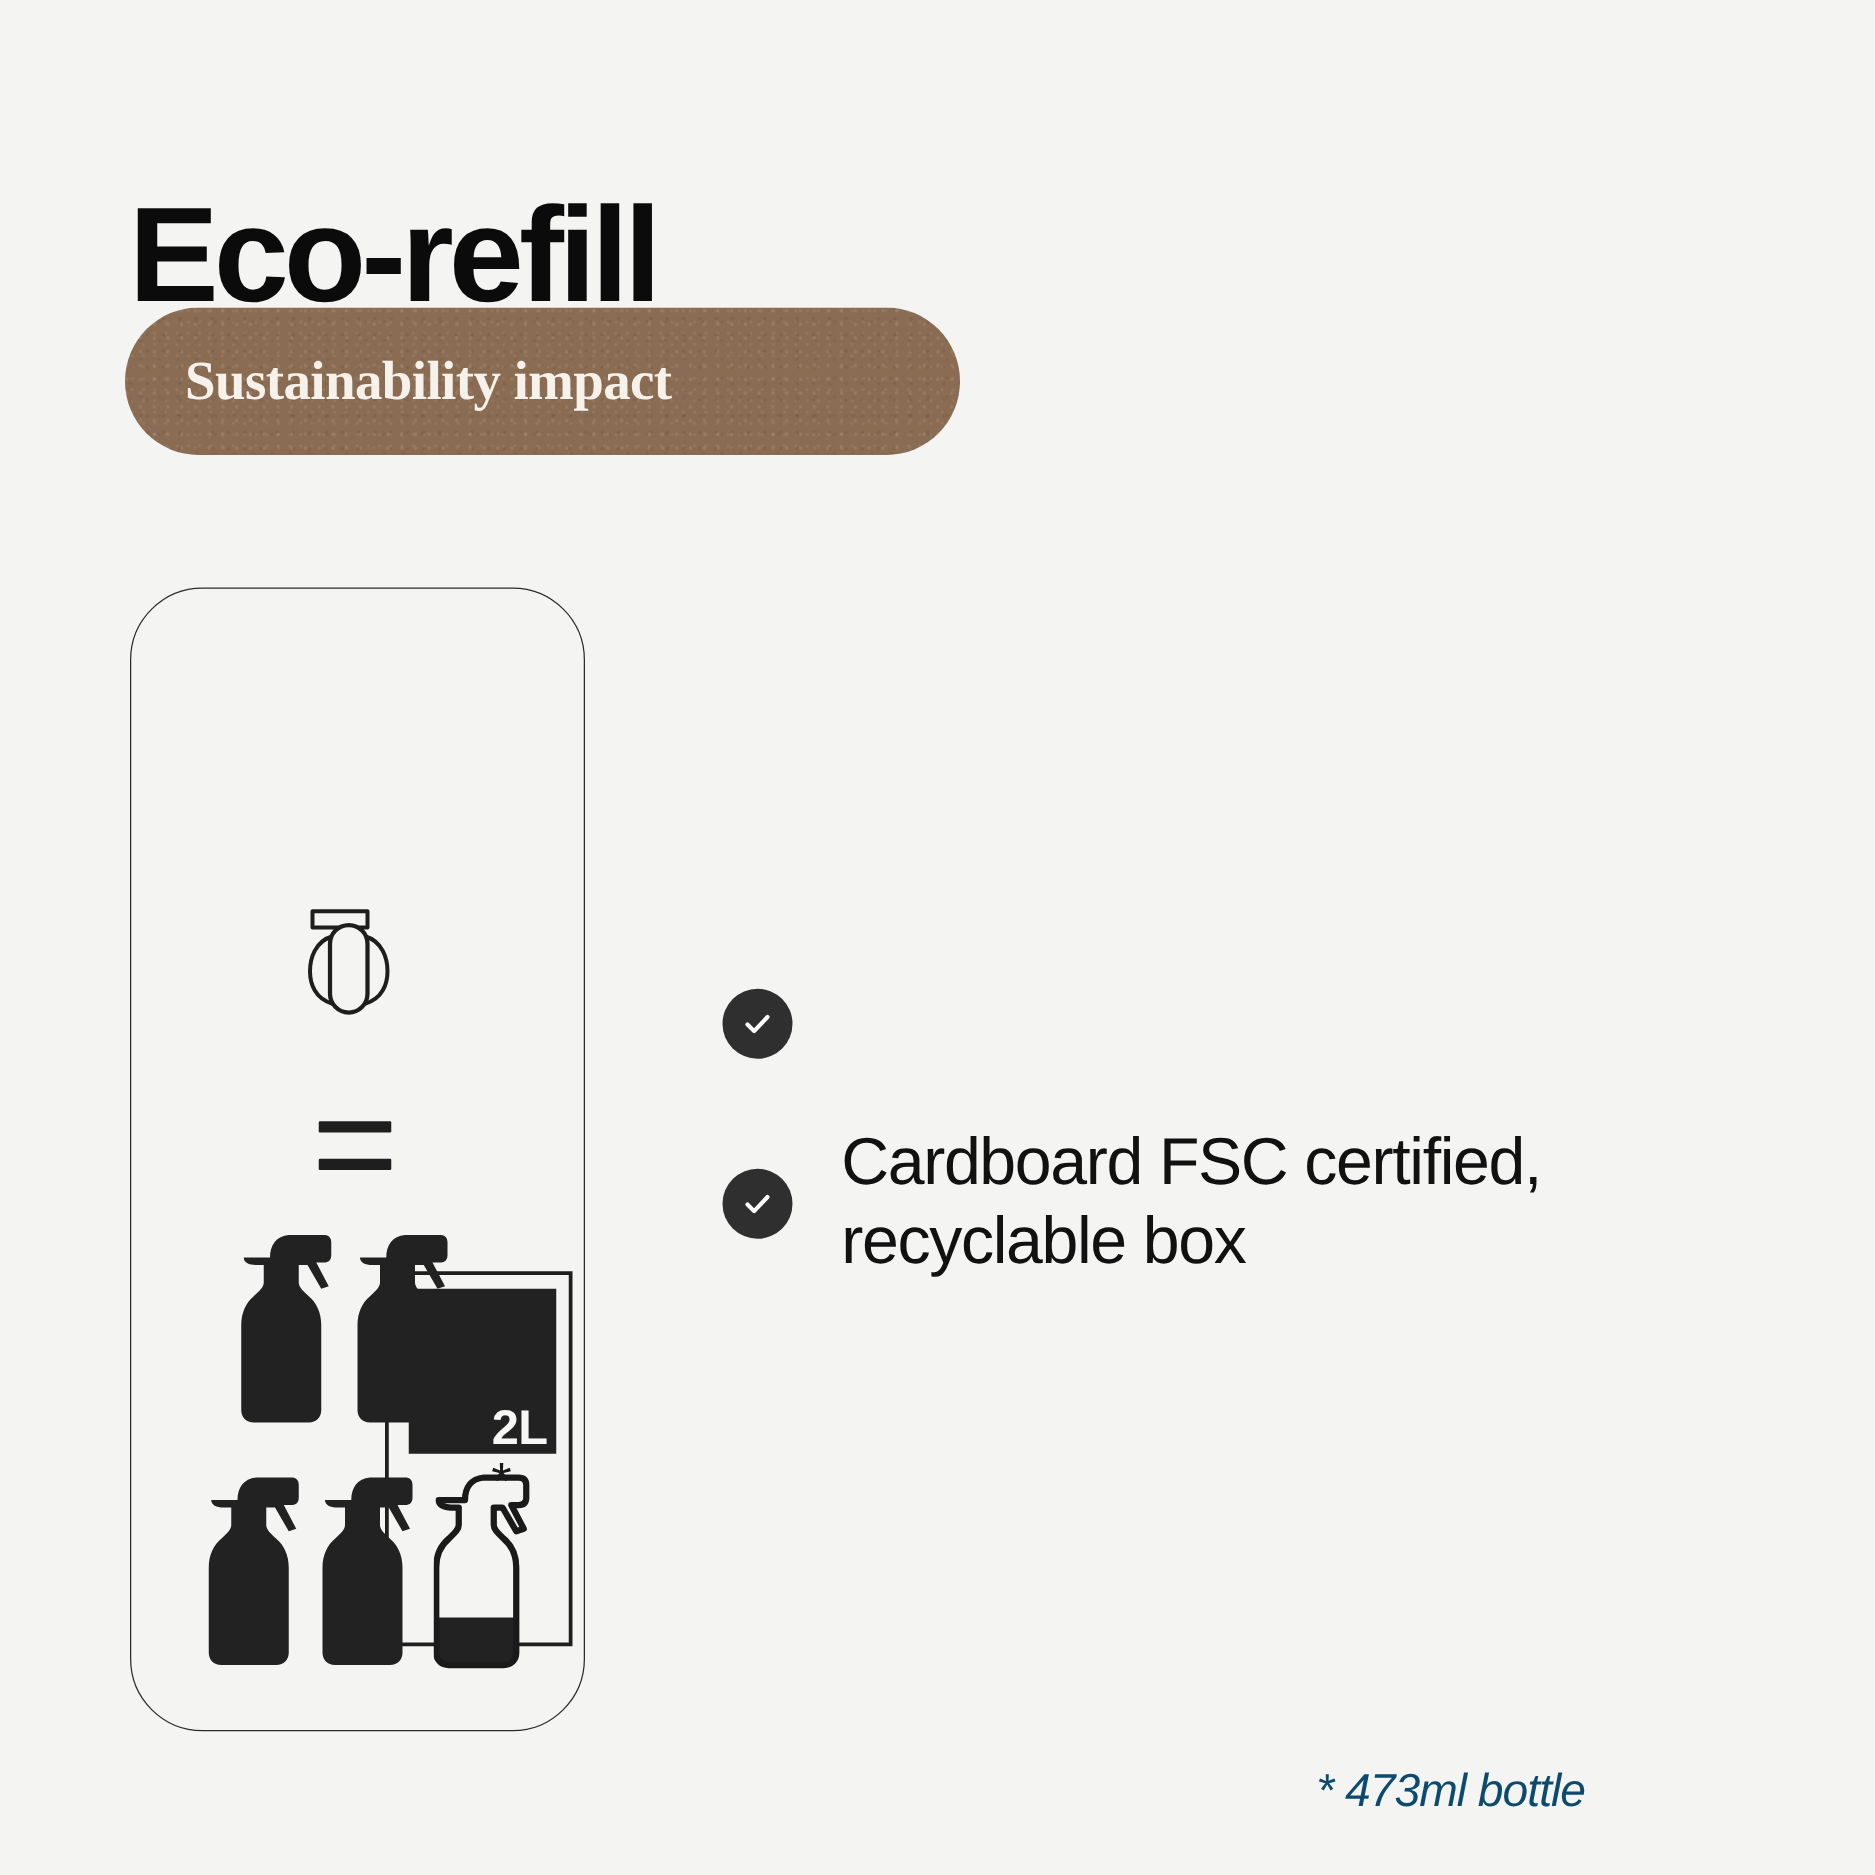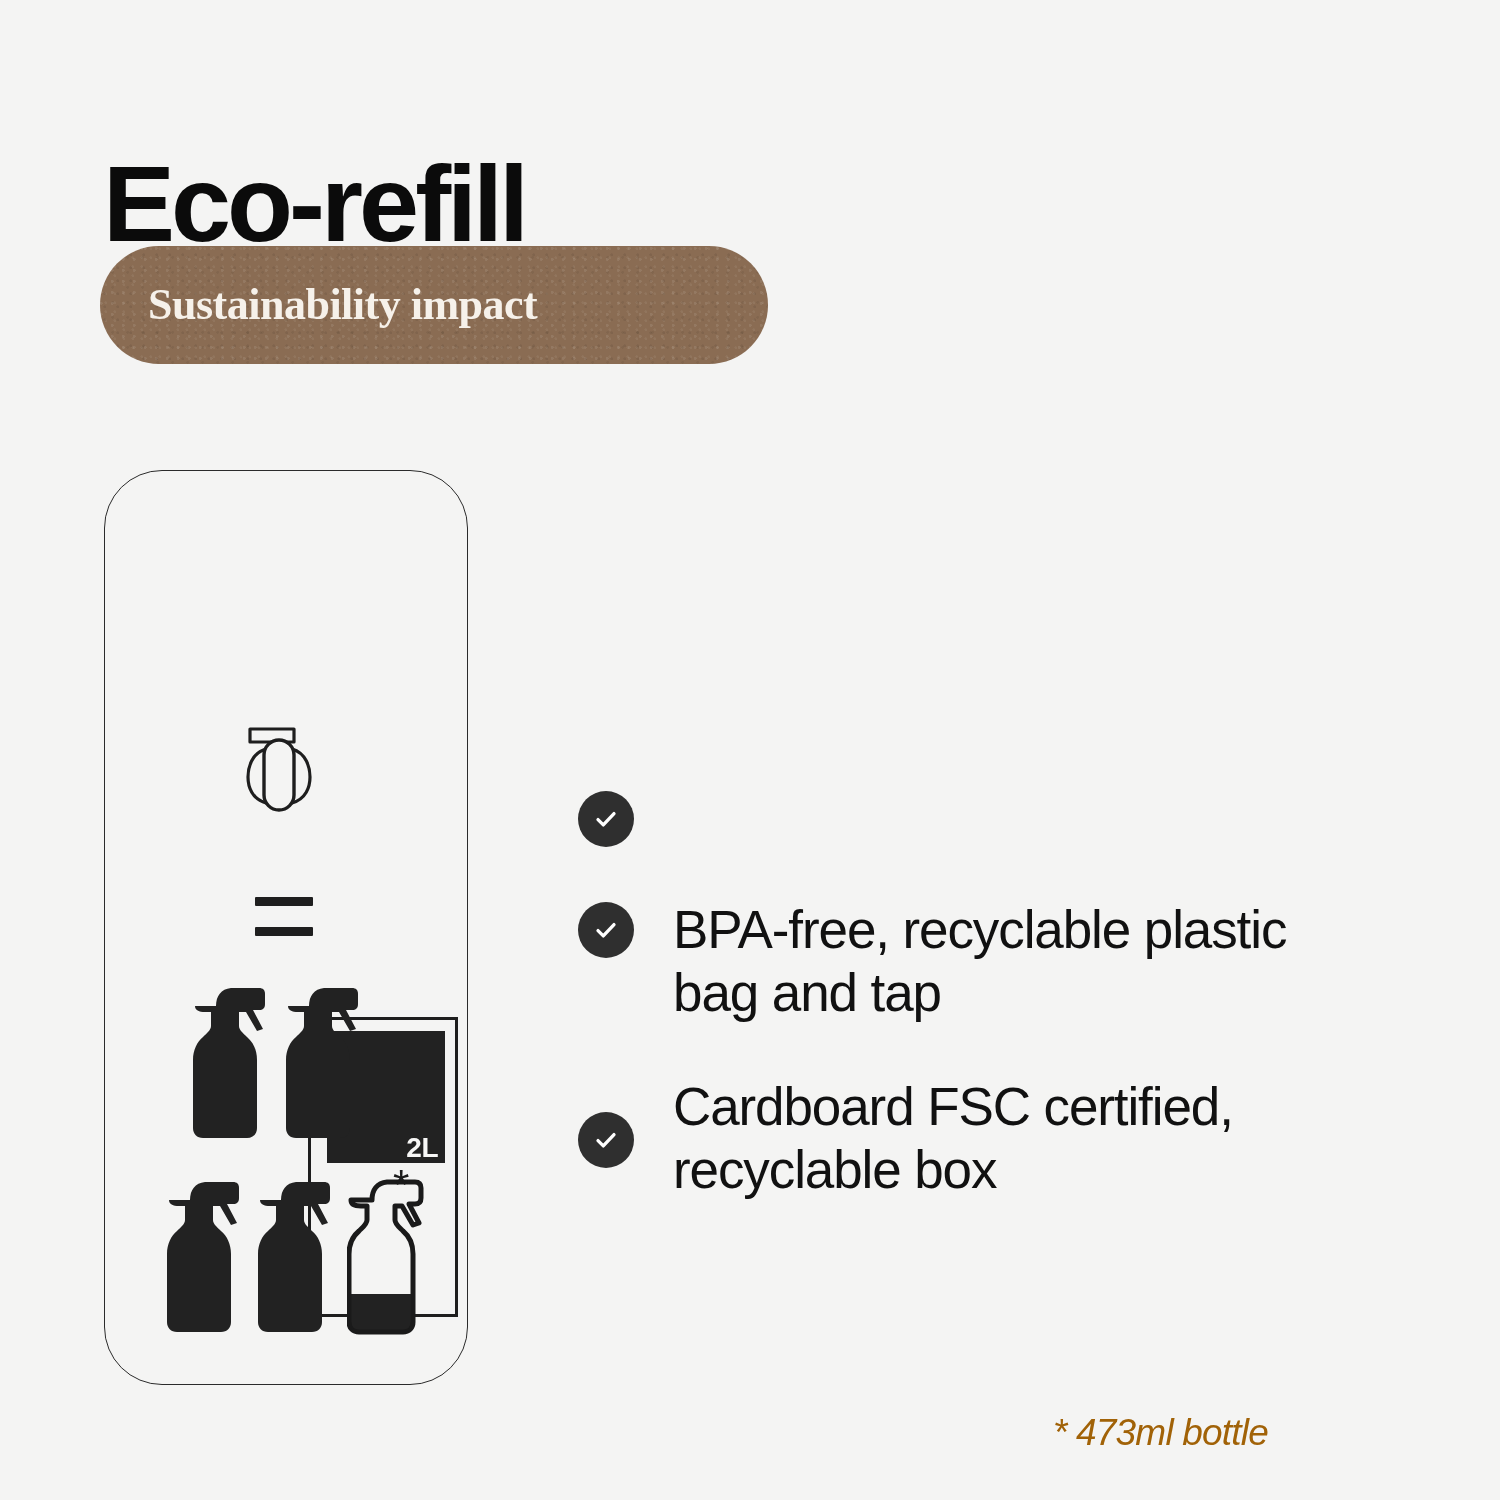--- a/index.html
+++ b/index.html
@@ -94,21 +94,21 @@
     top: 560px;
     width: 120px;
     height: 132px;
     background: #222222;
   }
   .carton-volume {
     position: absolute;
     right: 7px;
     bottom: 1px;
     color: #f7f7f6;
-    font-size: 28px;
+    font-size: 39px;
     font-weight: 700;
     letter-spacing: -0.5px;
     line-height: 1;
   }
 
   
   .tap-icon {
     position: absolute;
     left: 241px;
     top: 722px;
@@ -210,21 +210,21 @@
   }
 
   
   .footnote {
     position: absolute;
     right: 56px;
     bottom: 46px;
     font-size: 37px;
     font-style: italic;
     letter-spacing: -0.8px;
-    color: #a16207;
+    color: #0c4a6e;
   }
 </style>
 </head>
 <body>
 
 <div id="page-root">
 
   <h1 class="page-title">Eco-refill</h1>
 
   <div class="badge">
@@ -320,28 +320,20 @@
     <ul class="feature-list">
 
       <li class="feature-item">
         <span class="check-badge">
           <svg width="30" height="30" viewBox="0 0 30 30" aria-hidden="true">
             <path d="M7 15.6 L12.3 20.9 L23 9.6" fill="none" stroke="#ffffff" stroke-width="3.3" stroke-linecap="round" stroke-linejoin="round"></path>
           </svg>
         </span>
       </li>
 
-      <li class="feature-item">
-        <span class="check-badge">
-          <svg width="30" height="30" viewBox="0 0 30 30" aria-hidden="true">
-            <path d="M7 15.6 L12.3 20.9 L23 9.6" fill="none" stroke="#ffffff" stroke-width="3.3" stroke-linecap="round" stroke-linejoin="round"></path>
-          </svg>
-        </span>
-        <span class="feature-text" style="max-width:640px;">BPA-free, recyclable plastic bag and tap</span>
-      </li>
 
       <li class="feature-item">
         <span class="check-badge">
           <svg width="30" height="30" viewBox="0 0 30 30" aria-hidden="true">
             <path d="M7 15.6 L12.3 20.9 L23 9.6" fill="none" stroke="#ffffff" stroke-width="3.3" stroke-linecap="round" stroke-linejoin="round"></path>
           </svg>
         </span>
         <span class="feature-text" style="max-width:790px;">Cardboard FSC certified, recyclable box</span>
       </li>
 

